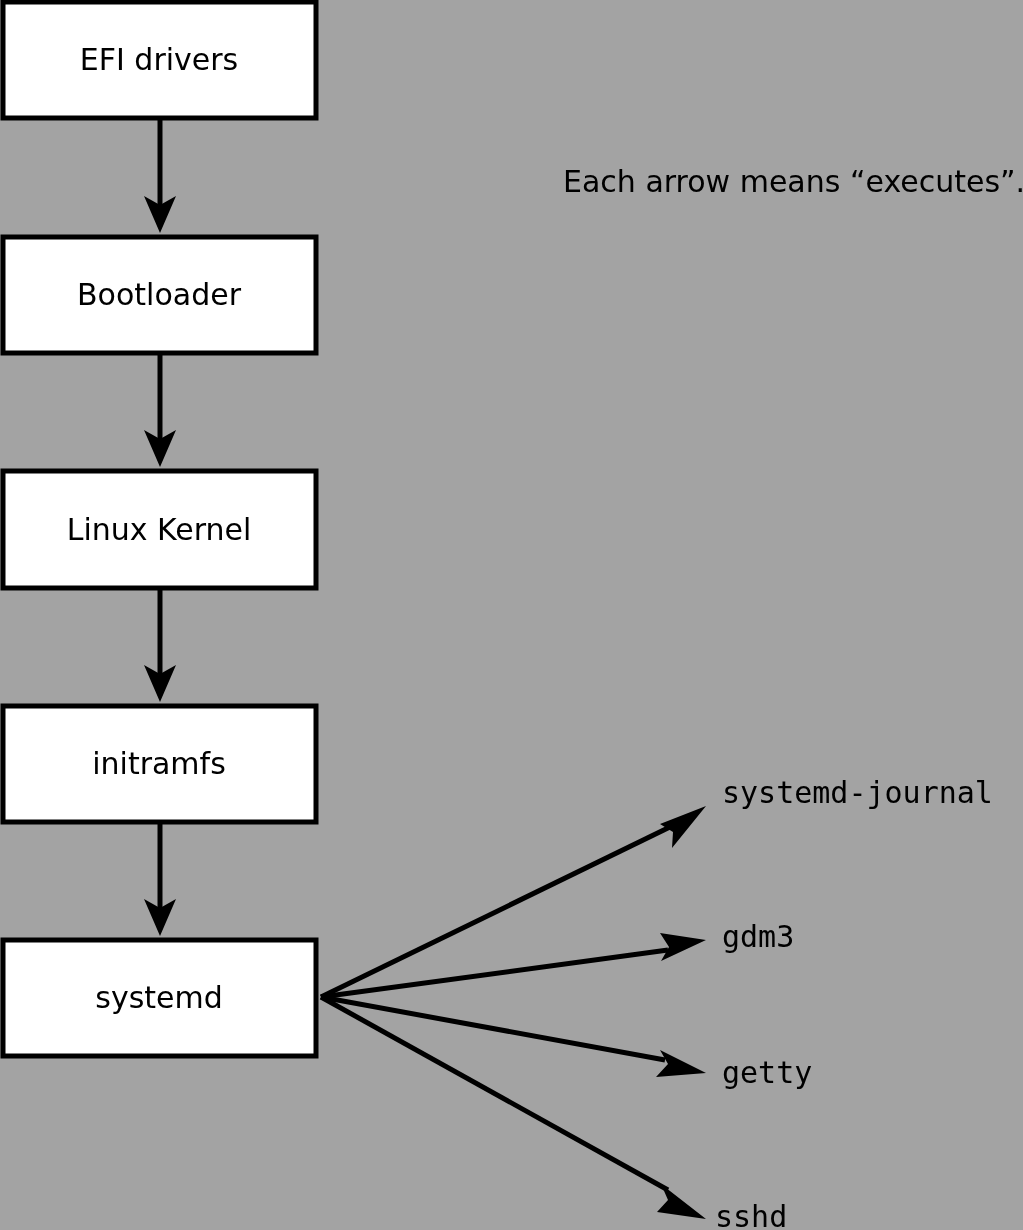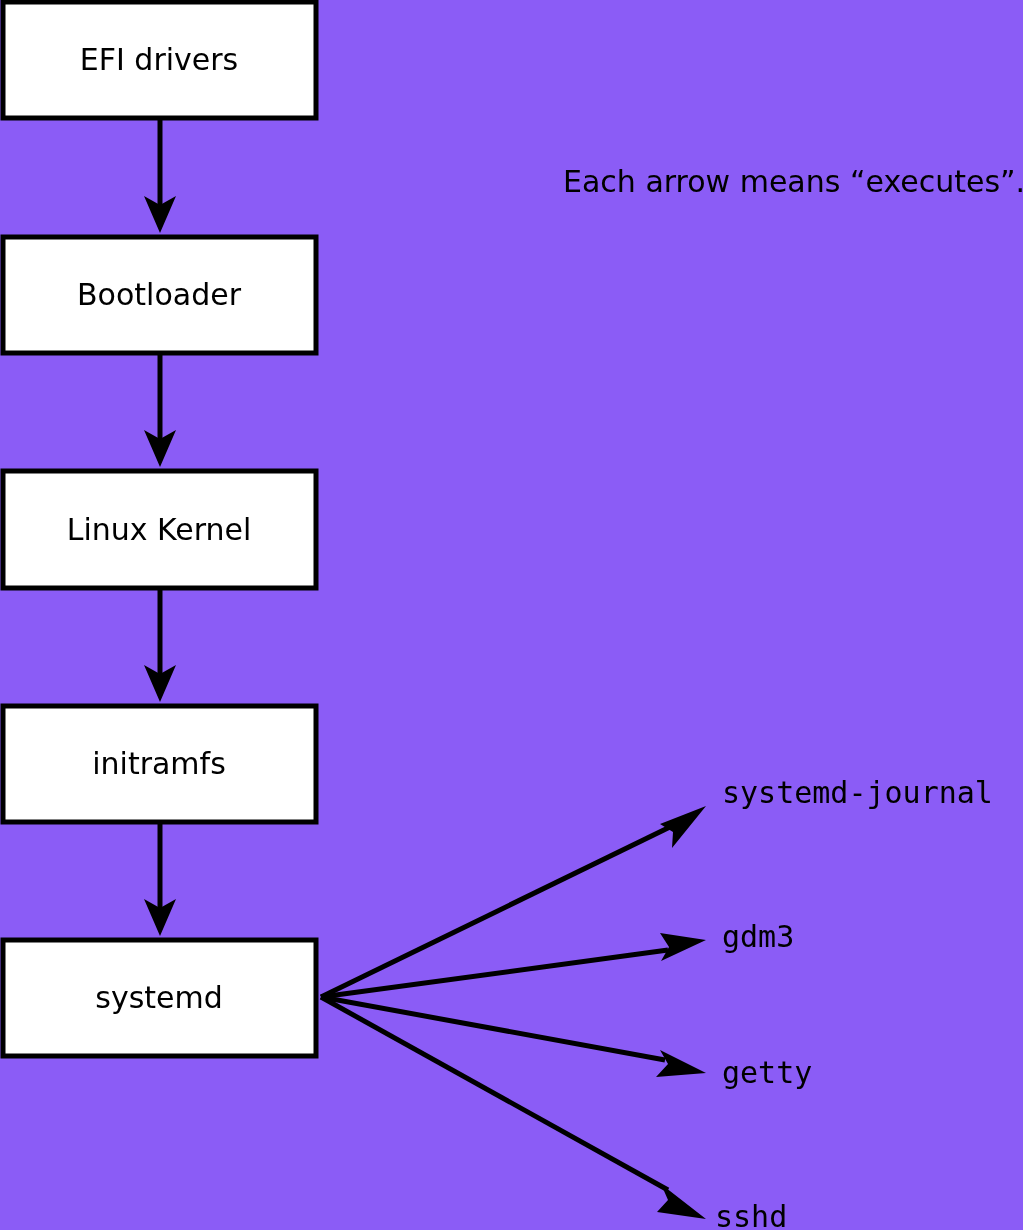--- a/index.html
+++ b/index.html
@@ -8,21 +8,21 @@
     padding: 0;
     background: #ffffff;
   }
   body {
     font-family: "DejaVu Sans", sans-serif;
   }
   #canvas {
     position: relative;
     width: 1023px;
     height: 1230px;
-    background: #8b5cf6;
+    background: #a3a3a3;
     overflow: hidden;
   }
   #diagram-svg {
     position: absolute;
     left: 0;
     top: 0;
     width: 1023px;
     height: 1230px;
     display: block;
   }

